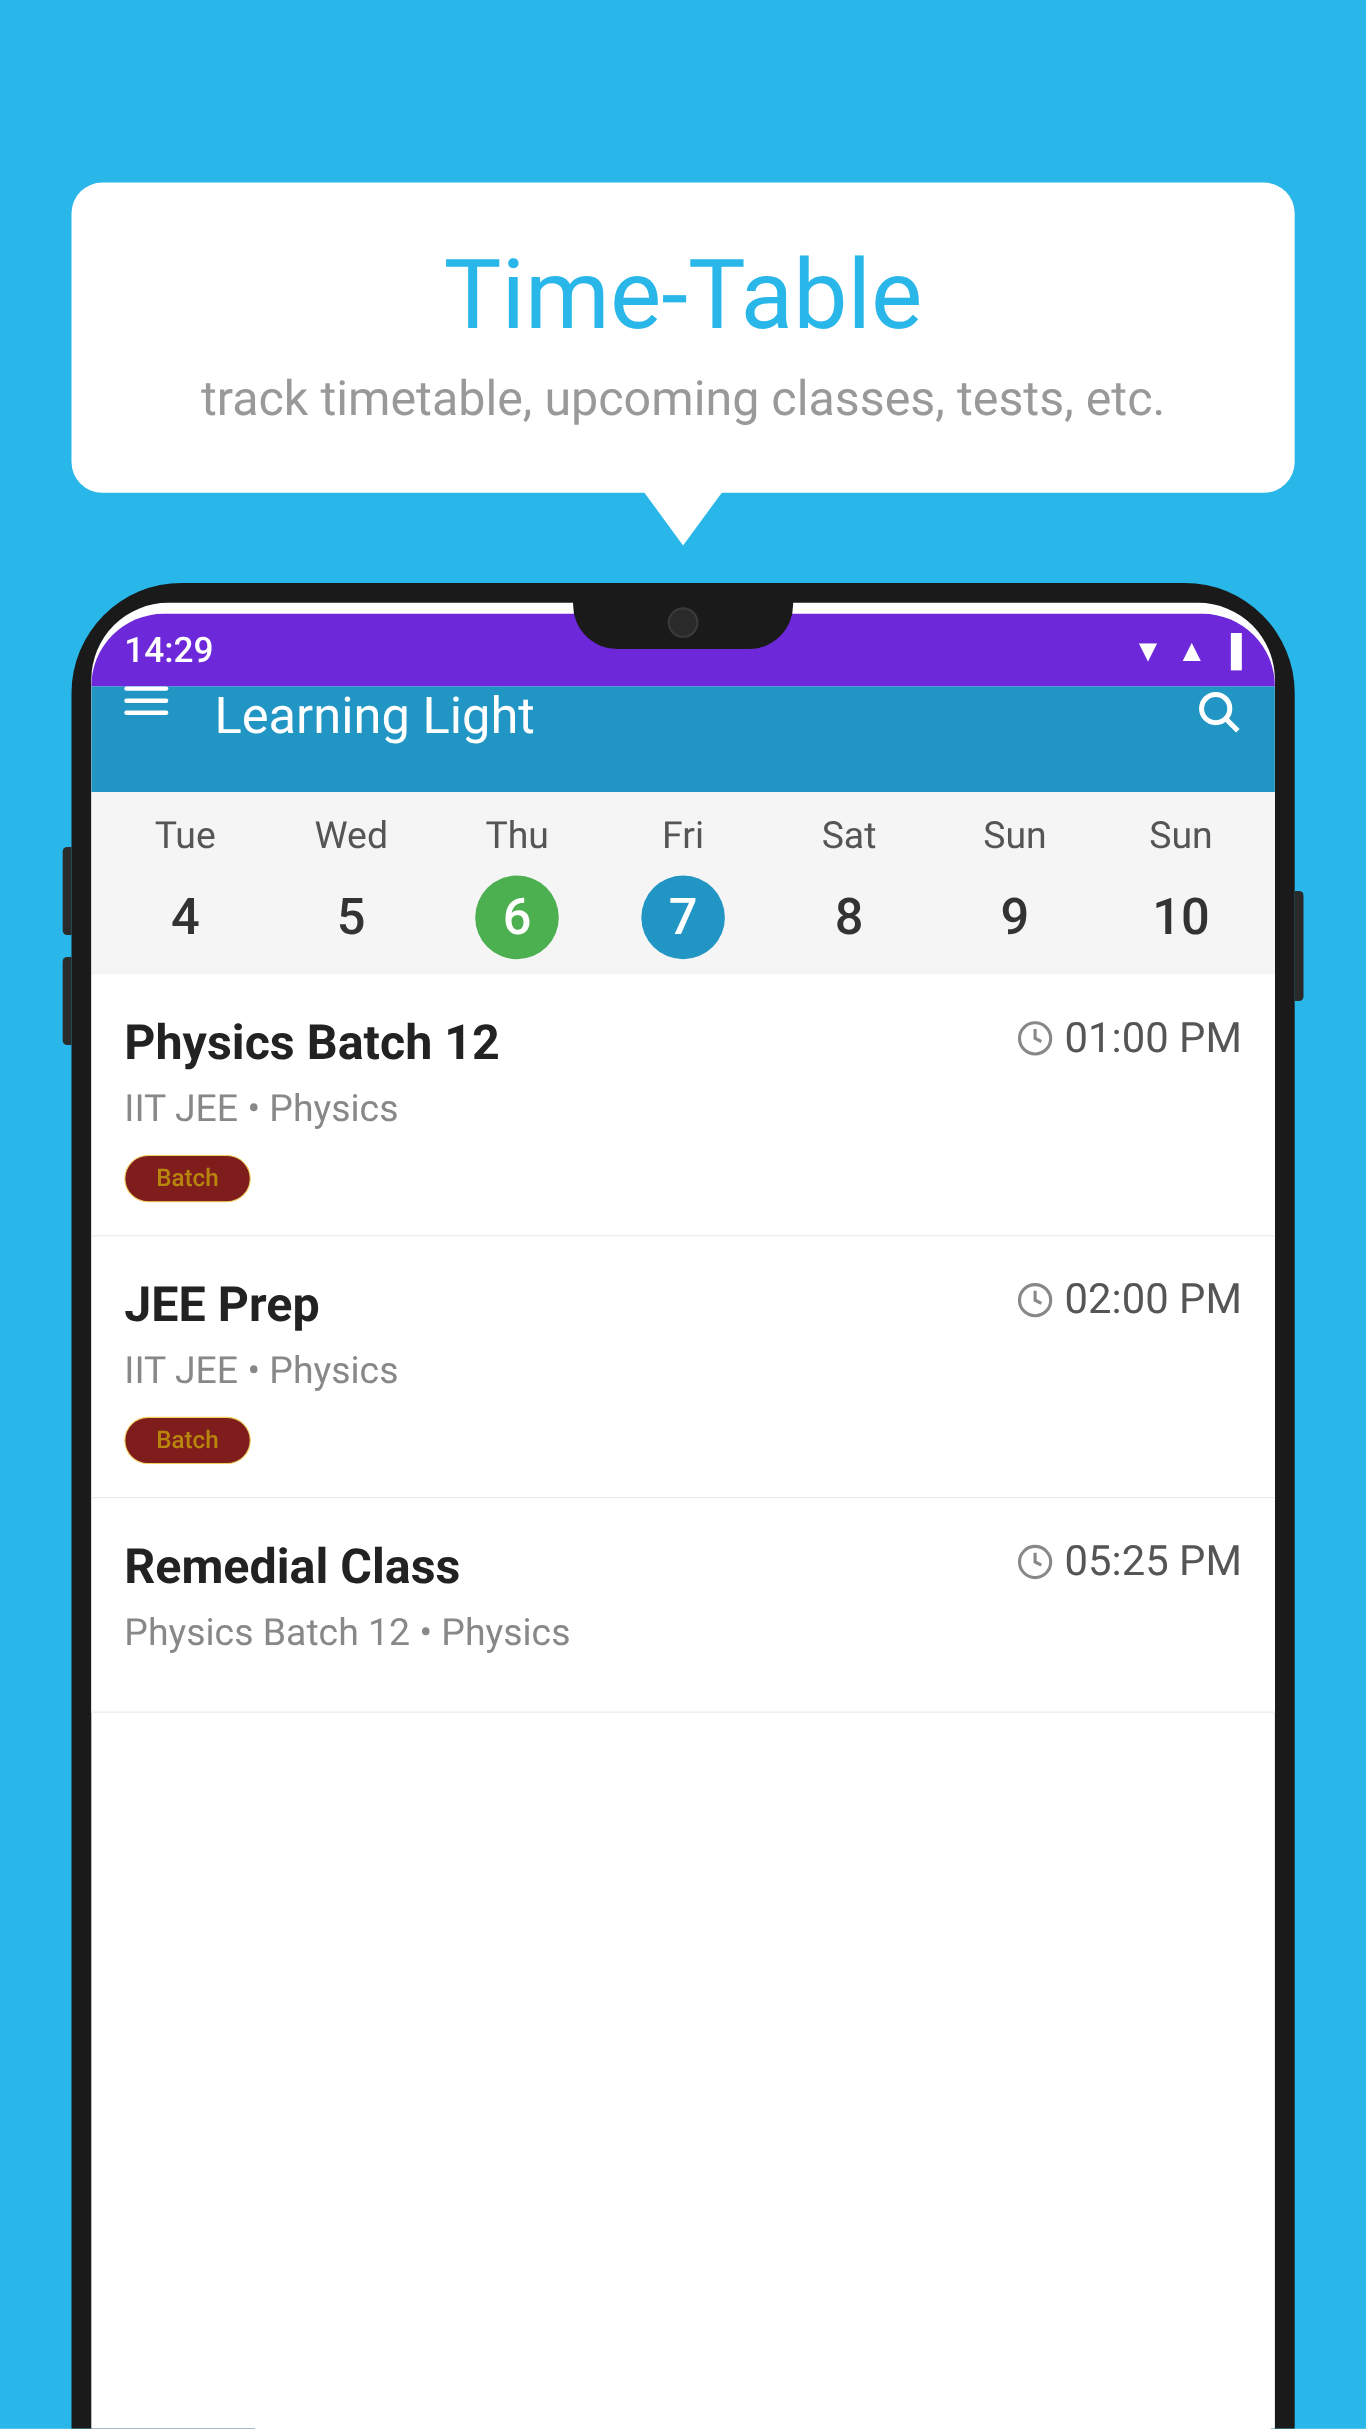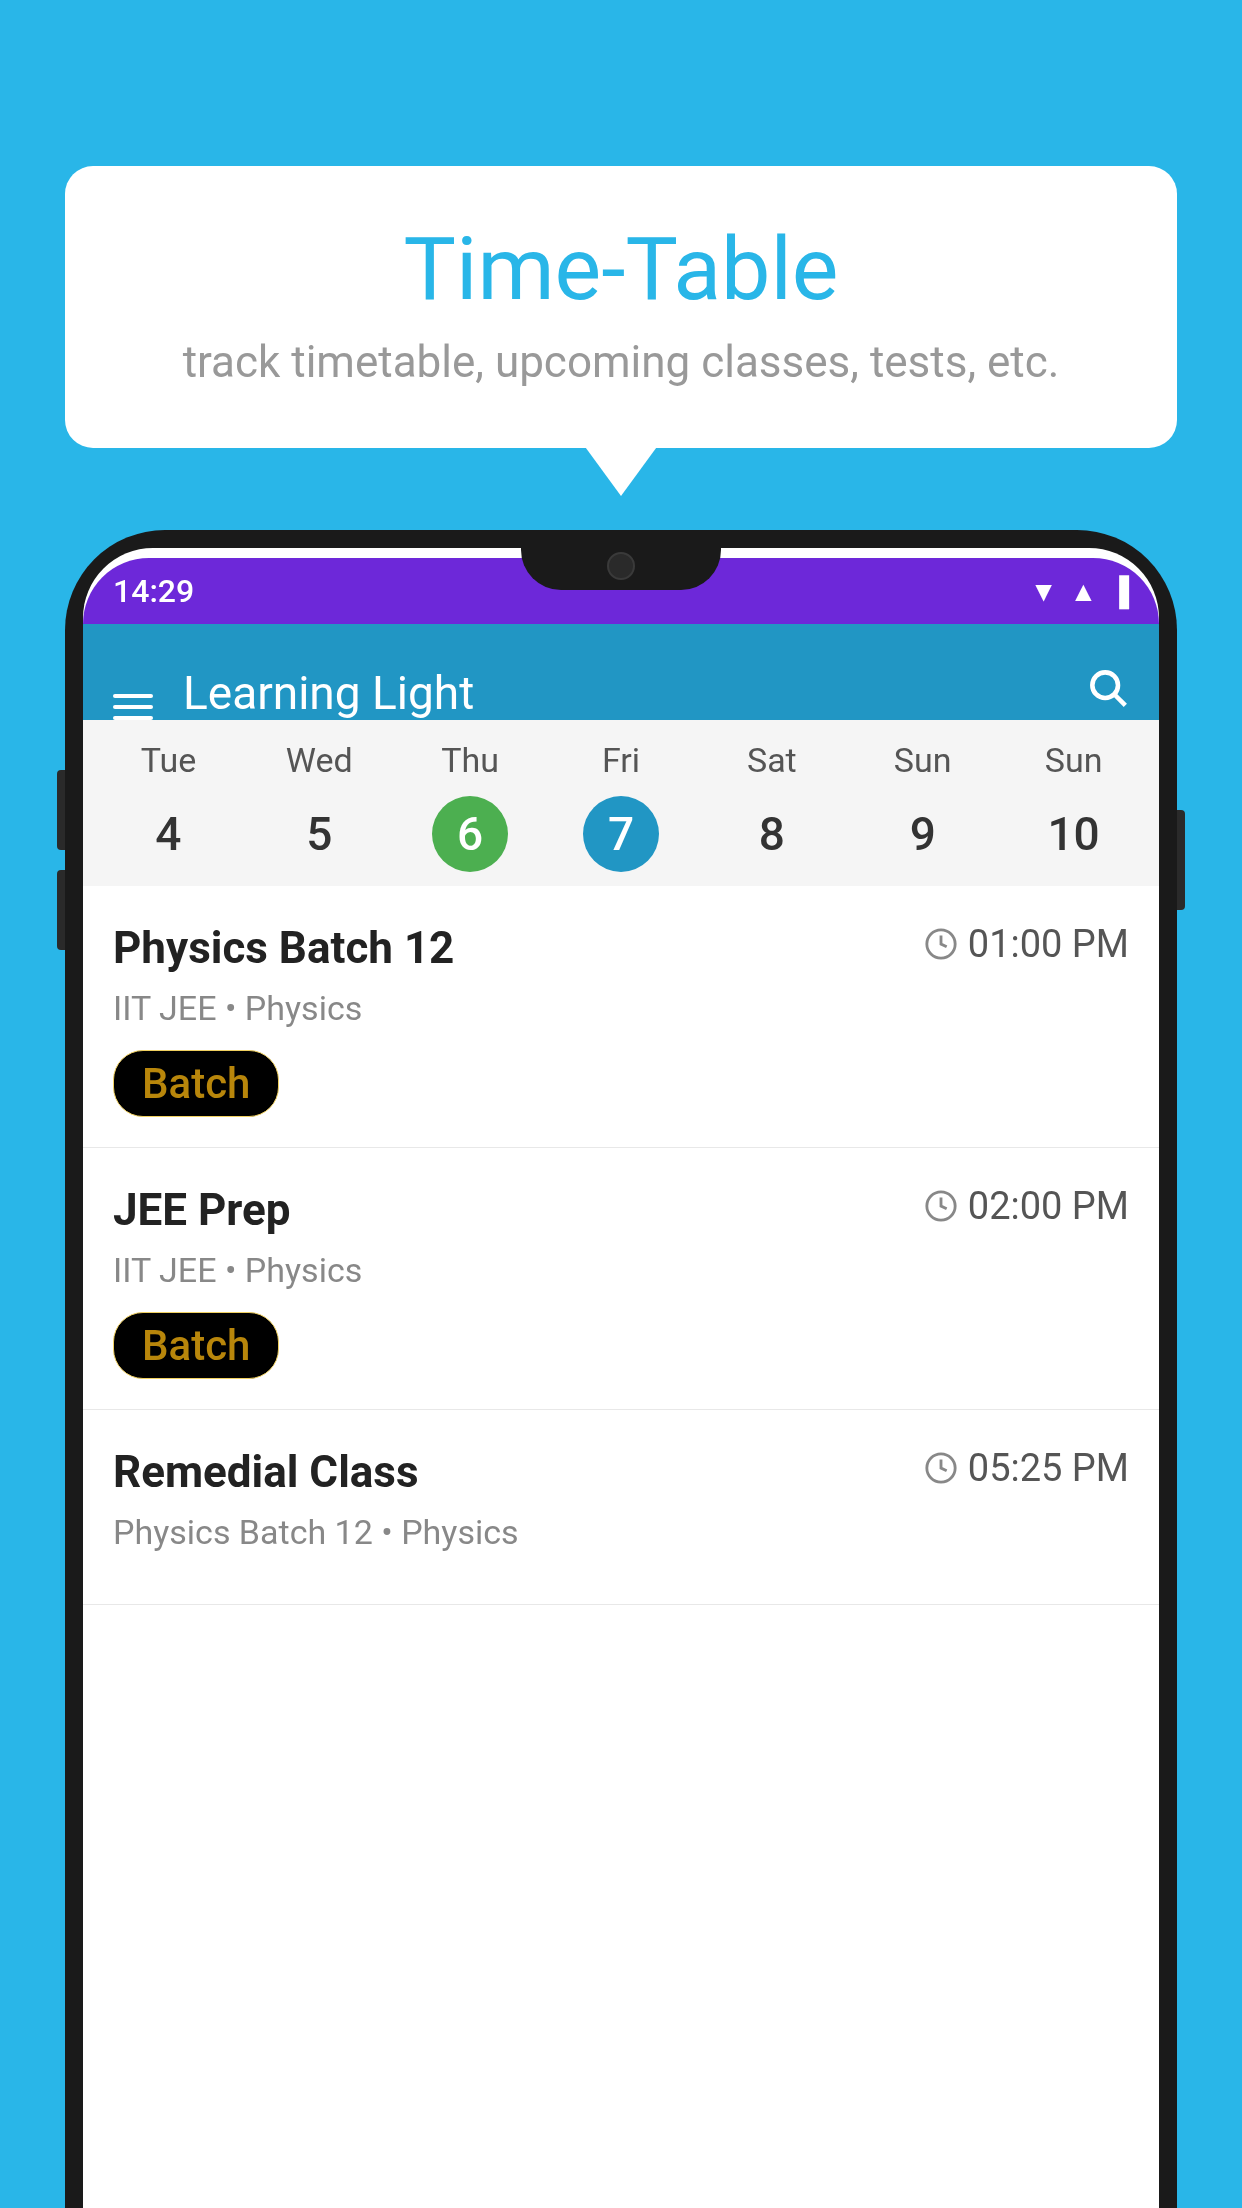--- a/index.html
+++ b/index.html
@@ -116,23 +116,23 @@
     .status-icon {
       color: white;
       font-size: 28px;
     }
 
     
     .app-header {
       background: #2196c4;
       height: 96px;
       display: flex;
-      align-items: flex-end;
+      align-items: flex-start;
       padding: 0 30px;
-      gap: 30px;
+      gap: 42px;
     }
     .hamburger-icon {
       color: white;
       font-size: 40px;
       display: flex;
       flex-direction: column;
       gap: 7px;
       cursor: pointer;
     }
     .hamburger-icon span {
@@ -238,25 +238,25 @@
       width: 34px;
       height: 34px;
     }
     .schedule-item-subtitle {
       font-size: 34px;
       color: #888;
       margin-bottom: 22px;
     }
     .batch-badge {
       display: inline-block;
-      background: #000000;
+      background: #7f1d1d;
       color: #b8860b;
       border-radius: 30px;
       padding: 8px 28px;
-      font-size: 42px;
+      font-size: 22px;
       font-weight: 500;
       border: 1px solid #f0d060;
     }
 
     
     .phone-vol-up {
       position: absolute;
       left: -8px;
       top: 240px;
       width: 8px;

